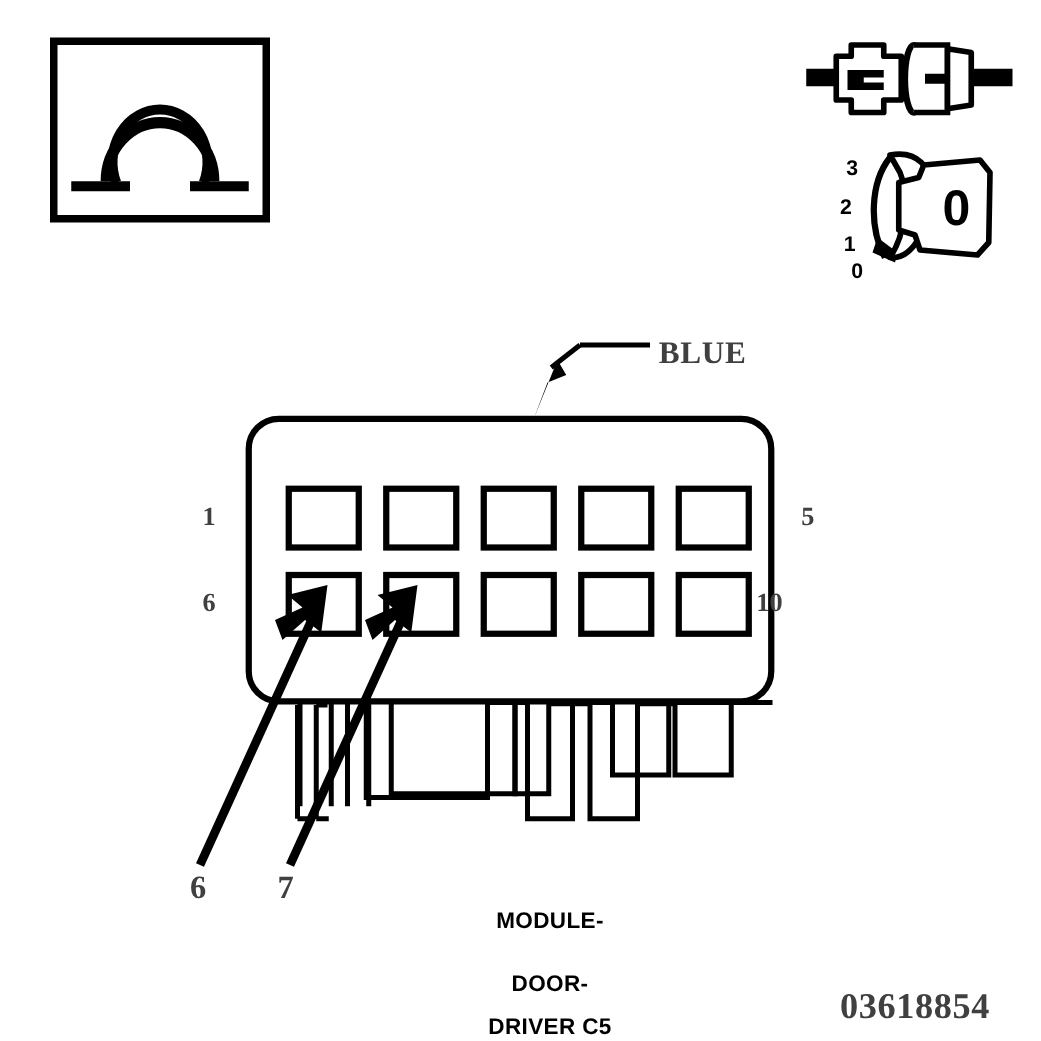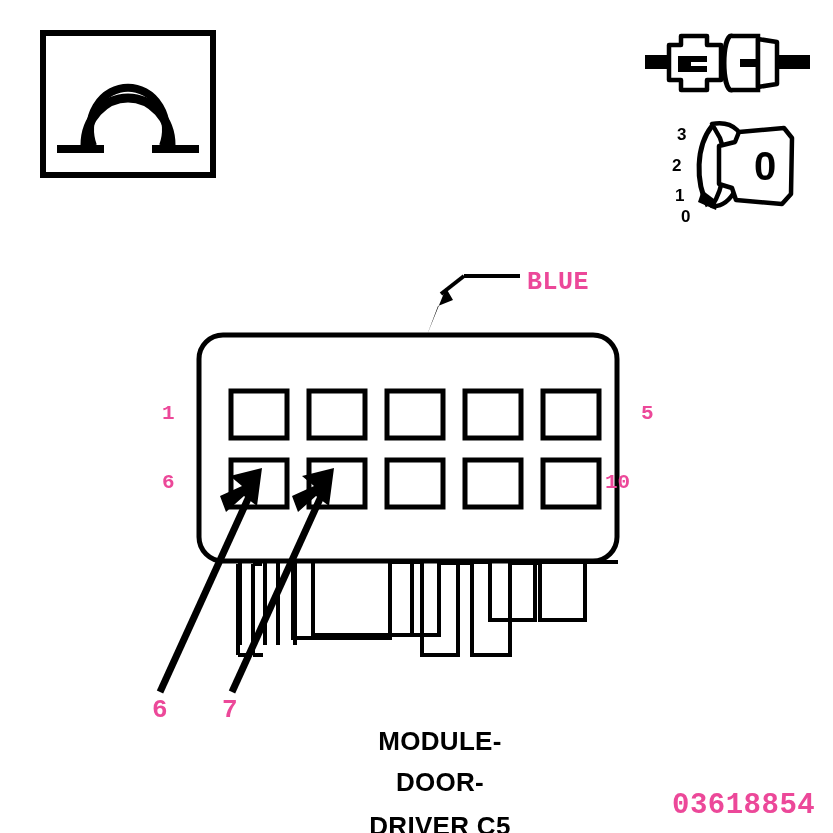--- a/index.html
+++ b/index.html
@@ -16,33 +16,33 @@
     width: 833px;
     height: 833px;
     background: #ffffff;
     overflow: hidden;
   }
   .abs { position: absolute; }
   svg { display: block; overflow: visible; }
 
   .lbl {
     position: absolute;
-    font-family: Liberation Mono, monospace;
+    font-family: Liberation Serif, serif;
     font-weight: bold;
-    color: #ec4899;
+    color: #404040;
     white-space: nowrap;
     line-height: 1;
     user-select: none;
   }
   .pin-num { font-size: 21px; }
   .callout-num { font-size: 26px; }
   .blue-lbl { font-size: 25px; letter-spacing: 0.5px; }
   .key-num { font-weight: bold; color: #000; }
   .caption-line {
-    font-size: 26px;
+    font-size: 18px;
     font-weight: bold;
     text-align: center;
     letter-spacing: 0.3px;
   }
   .partnum {
     font-size: 29px;
     font-weight: bold;
     letter-spacing: 0.5px;
   }
 </style>
@@ -200,19 +200,19 @@
       <line x1="20" y1="242" x2="112" y2="40" stroke="#000000" stroke-width="7"></line>
       <path d="M 122 18 L 117 56 L 104 46 L 86 62 L 80 46 L 102 36 L 90 26 Z" fill="#000000"></path>
     </svg>
   </div>
 
   <div class="lbl callout-num" style="left:152px; top:697px;">6</div>
   <div class="lbl callout-num" style="left:222px; top:697px;">7</div>
 
   <div class="abs" style="left:300px; top:726px; width:280px;">
     <div class="caption-line">MODULE-</div>
-    <div class="caption-line" style="margin-top:10px;">DOOR-</div>
+    <div class="caption-line" style="margin-top:30px;">DOOR-</div>
     <div class="caption-line" style="margin-top:13px;">DRIVER C5</div>
   </div>
 
   <div class="lbl partnum" style="left:672px; top:791px;">03618854</div>
 
 </div>
 
 </body></html>

